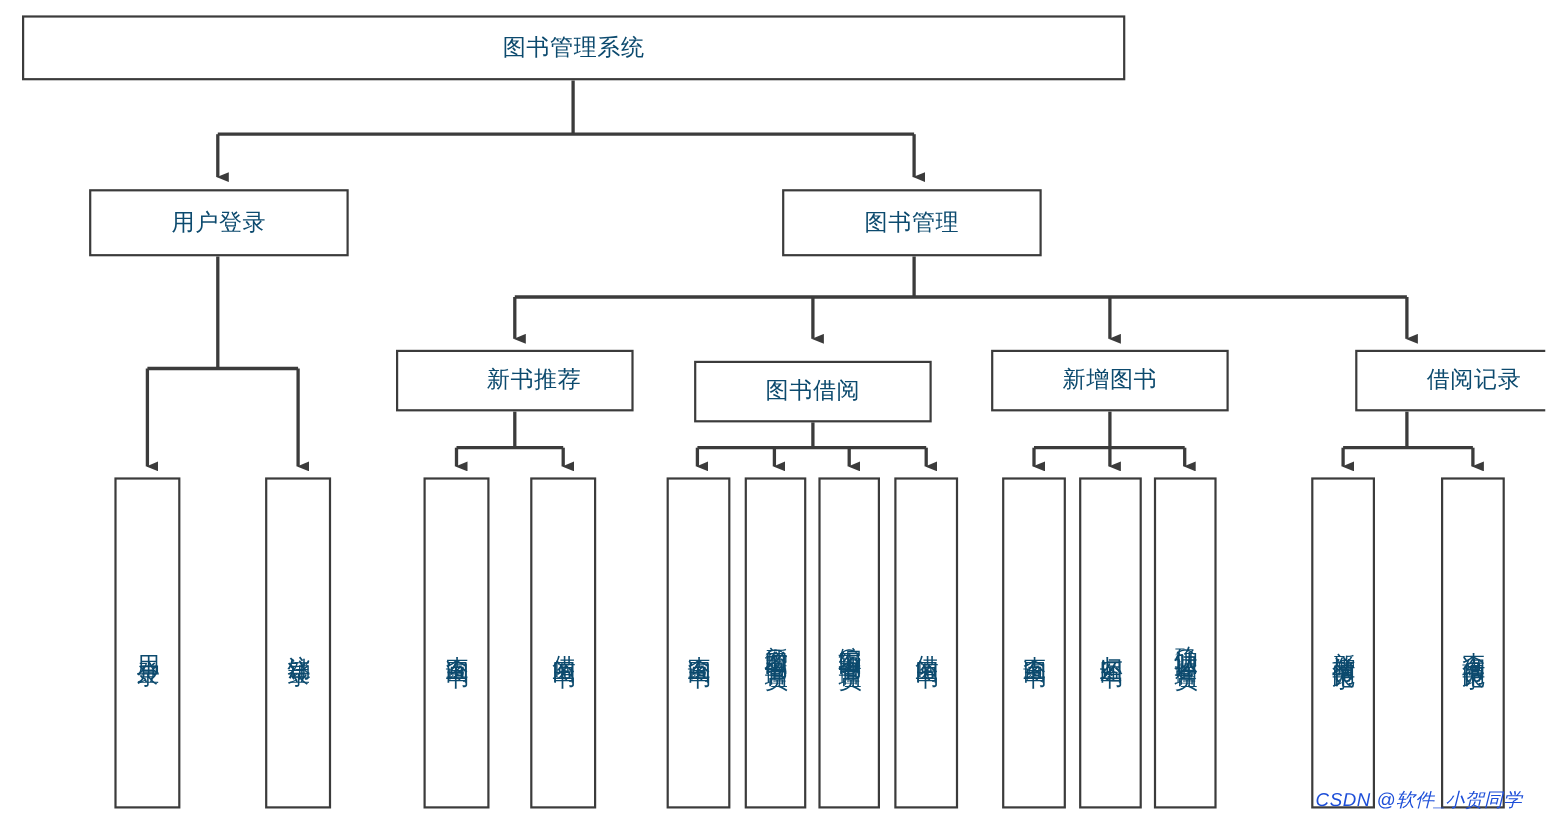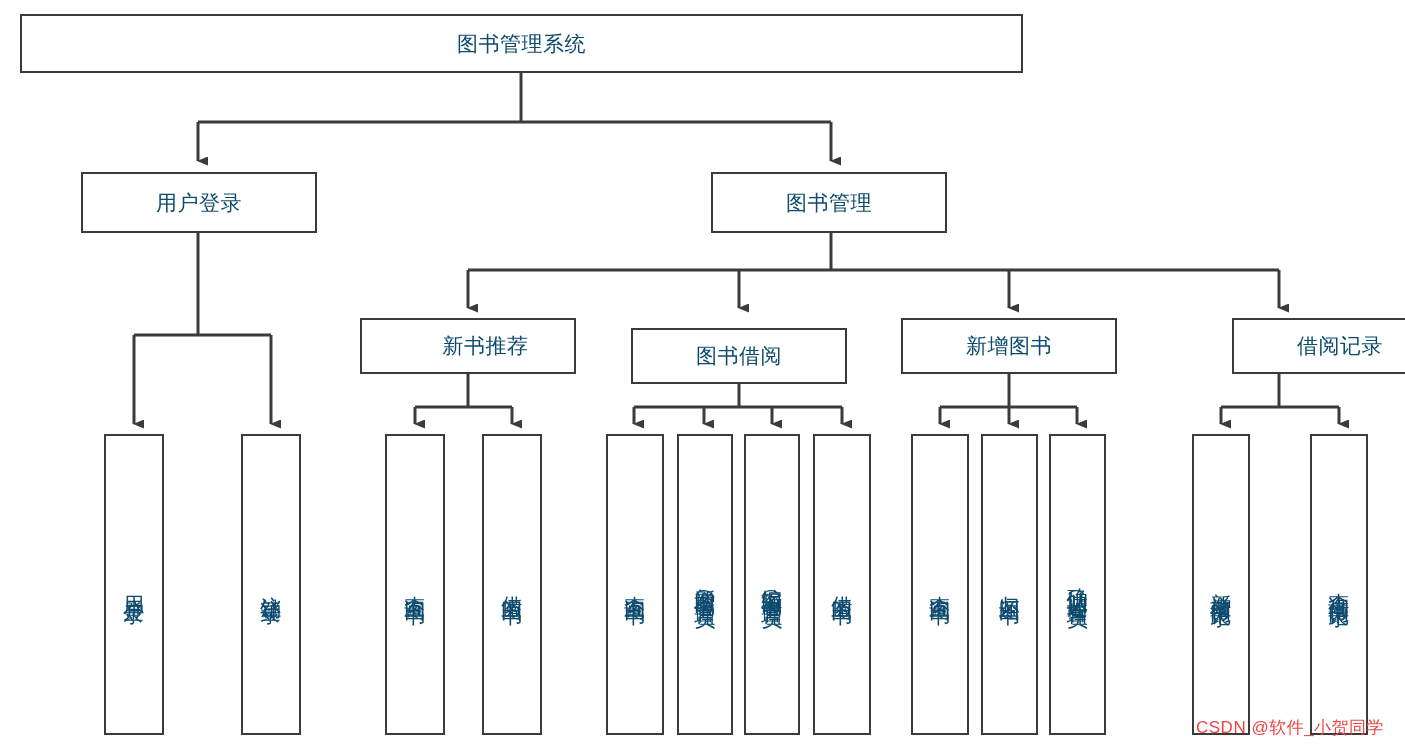--- a/index.html
+++ b/index.html
@@ -44,24 +44,25 @@
   .node-box.vertical .node-label {
     writing-mode: vertical-rl;
     text-orientation: upright;
     letter-spacing: 3px;
     white-space: normal;
     max-height: 100%;
   }
   .watermark {
     position: absolute;
     font-size: 17px;
-    color: #ef4444;
+    color: #1d4ed8;
     letter-spacing: 0.5px;
     white-space: nowrap;
     user-select: none;
+    font-style: italic;
   }
 </style>
 </head>
 <body>
 
 <div id="canvas">
 
   <svg id="diagram-svg" viewBox="0 0 1405 747">
     <defs>
       <marker id="arrowhead" markerWidth="9" markerHeight="11" refX="4.5" refY="10" orient="auto" markerUnits="userSpaceOnUse">

